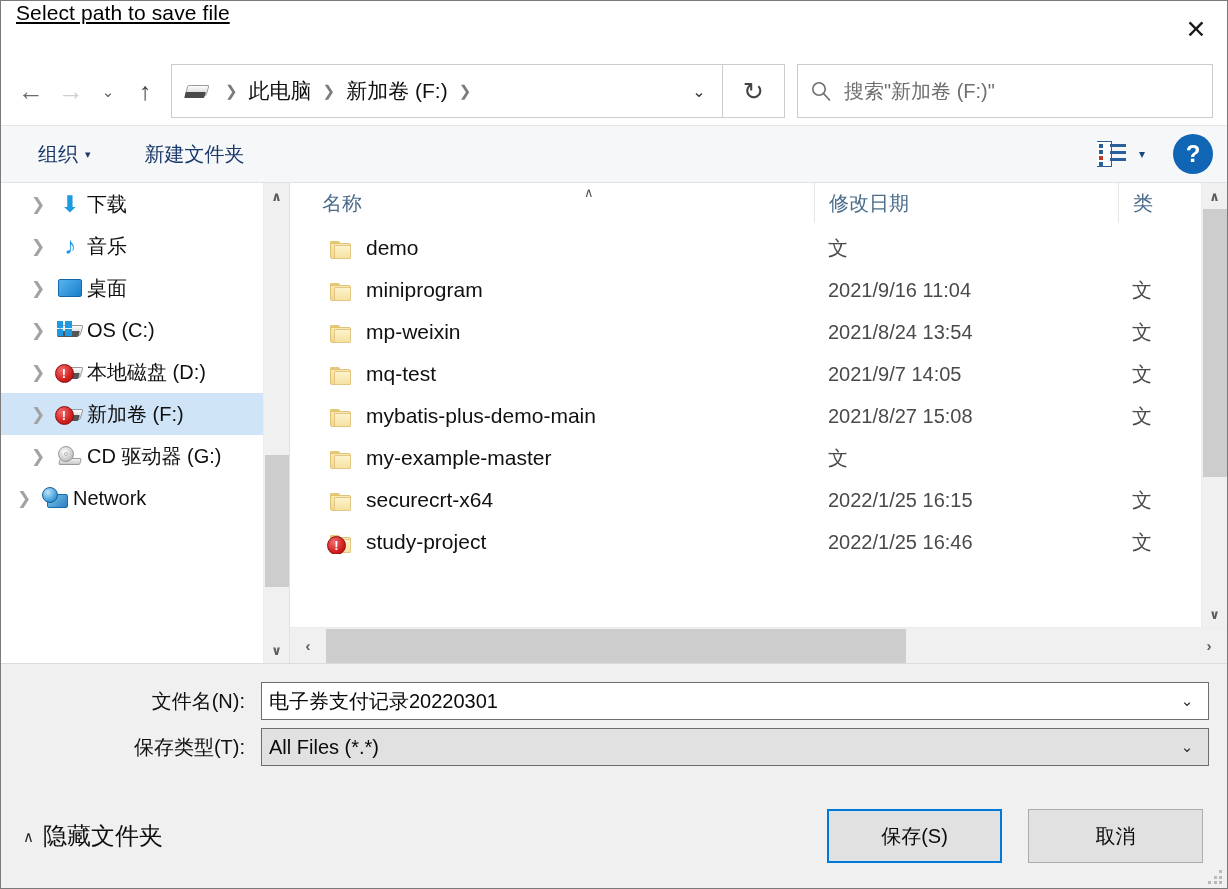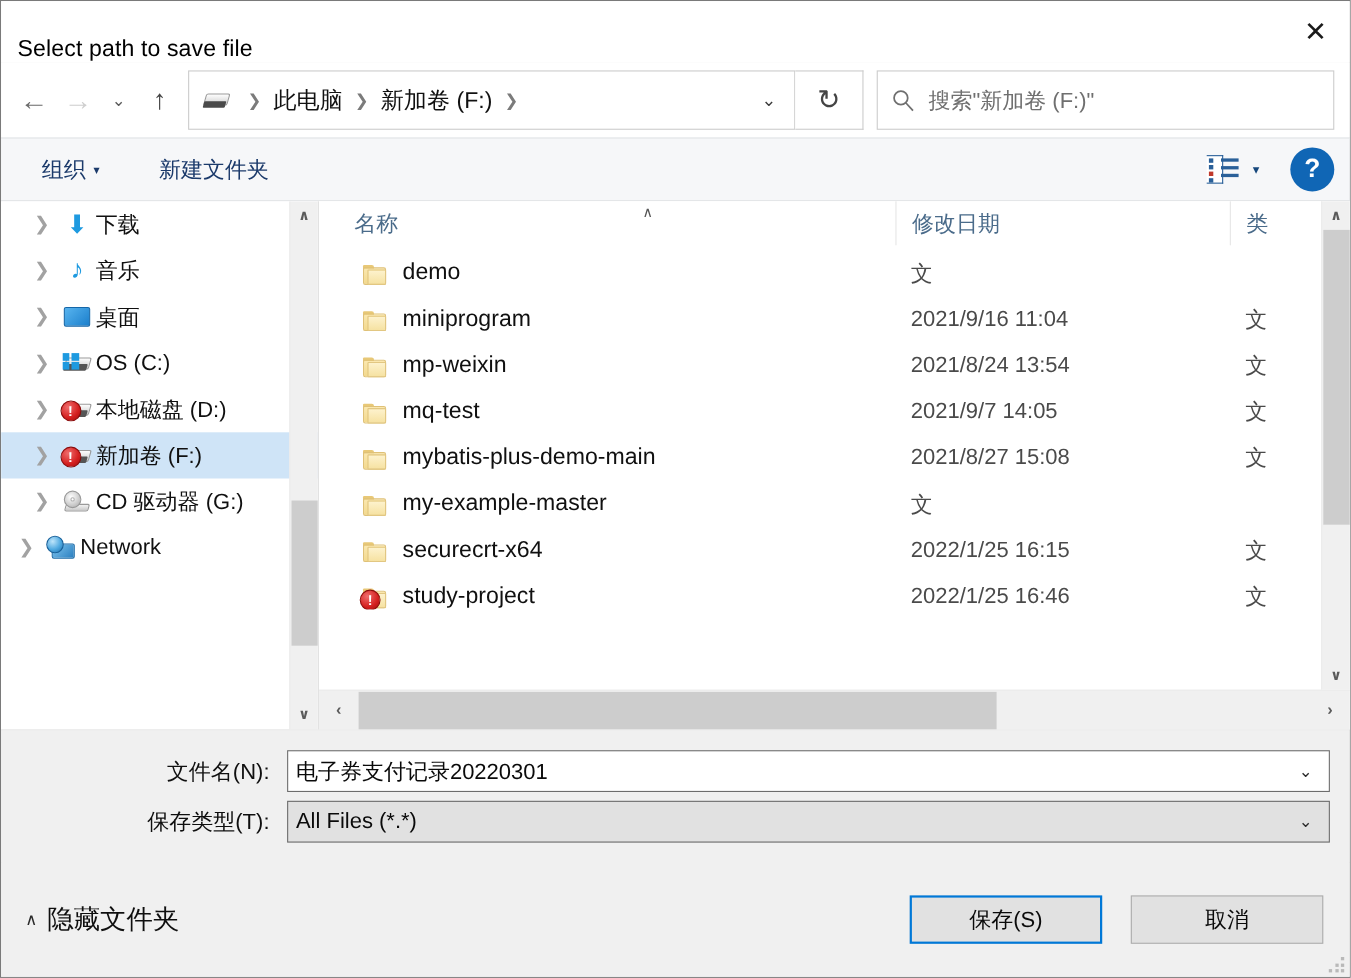--- a/index.html
+++ b/index.html
@@ -14,22 +14,23 @@
     width: 1228px; height: 889px;
     background: #f0f0f0;
     border: 1px solid #7a7a7a;
     display: flex; flex-direction: column;
   }
 
   
   .titlebar {
     height: 56px; flex: 0 0 56px;
     background: #ffffff;
-    display: flex; align-items: flex-end;
+    display: flex; align-items: flex-start;
     position: relative;
+    text-decoration: underline;
   }
   .title-text {
     margin-left: 15px;
     font-size: 21px;
     color: #000000;
     letter-spacing: 0.1px;
   }
   .close-btn {
     position: absolute; right: 0; top: 0;
     width: 62px; height: 56px;
@@ -477,21 +478,21 @@
     position: relative;
   }
   .hide-folders {
     display: flex; align-items: center; gap: 9px;
     cursor: pointer; padding: 5px 4px;
   }
   .hf-caret { font-size: 15px; color: #2b2b2b; line-height: 1; }
   .hf-text { font-size: 24px; color: #0f0f0f; white-space: nowrap; }
   .footer-spacer { flex: 1 1 auto; }
   .btn {
-    width: 175px; height: 44px;
+    width: 175px; height: 54px;
     font-size: 20px; color: #0a0a0a;
     background: #e1e1e1;
     border: 1px solid #adadad;
     display: flex; align-items: center; justify-content: center;
     cursor: pointer;
   }
   .btn.primary {
     border: 2px solid #0078d7;
     background: #e1e1e1;
   }

